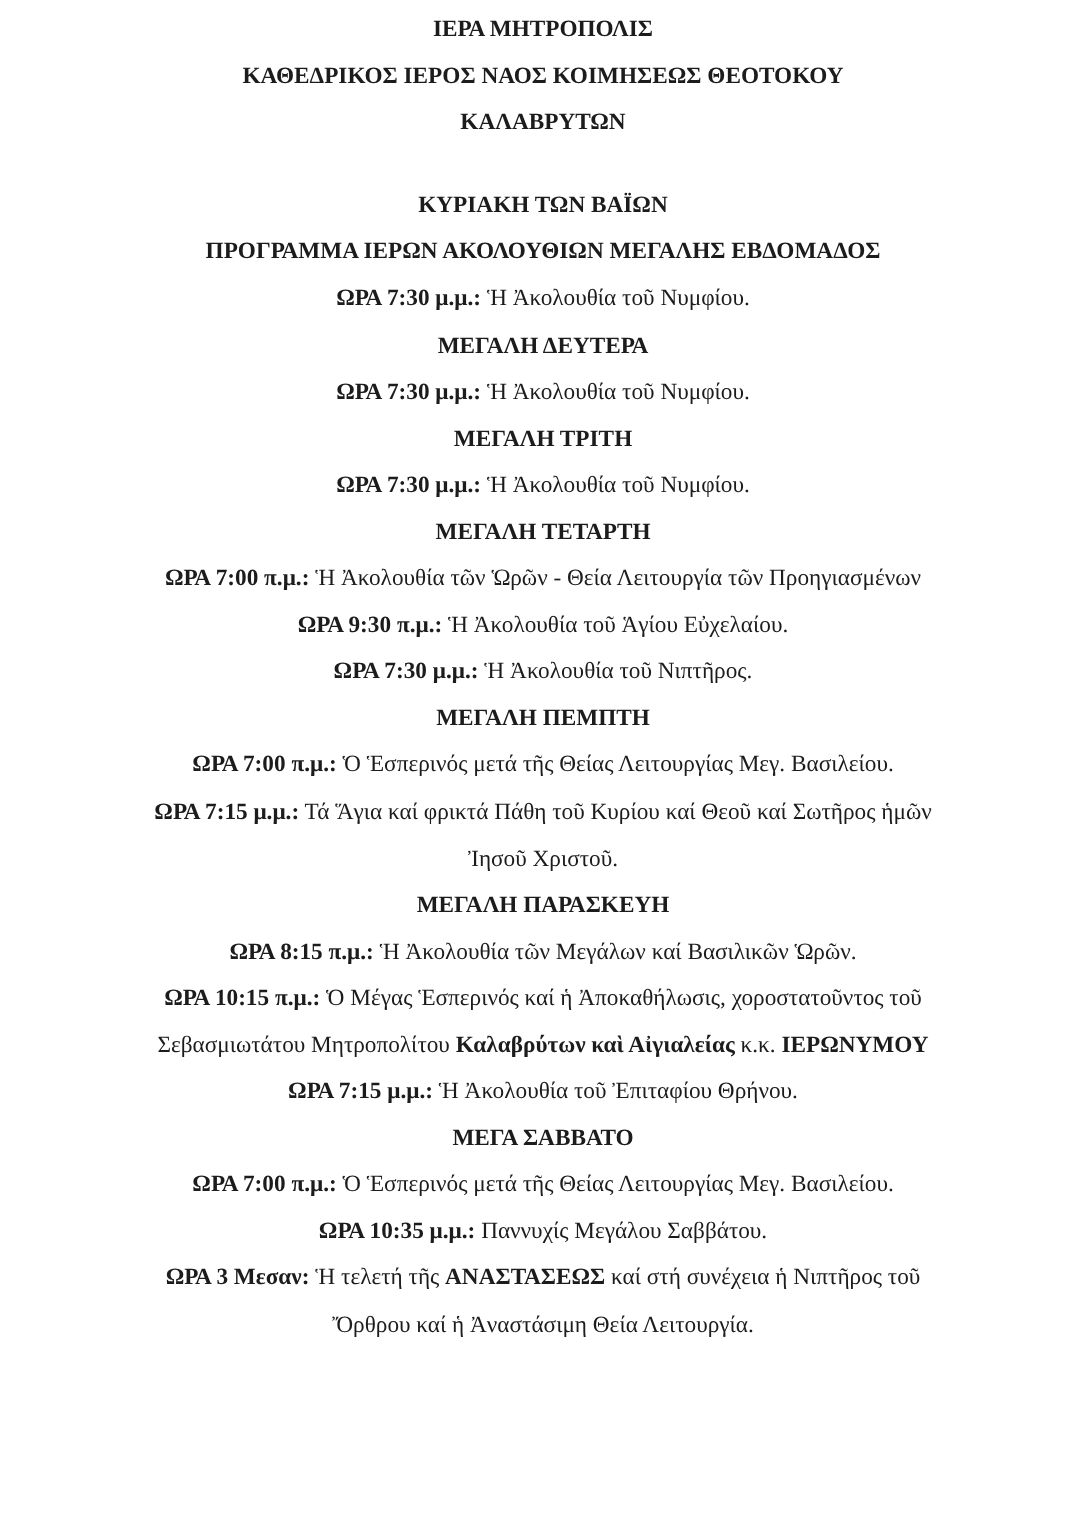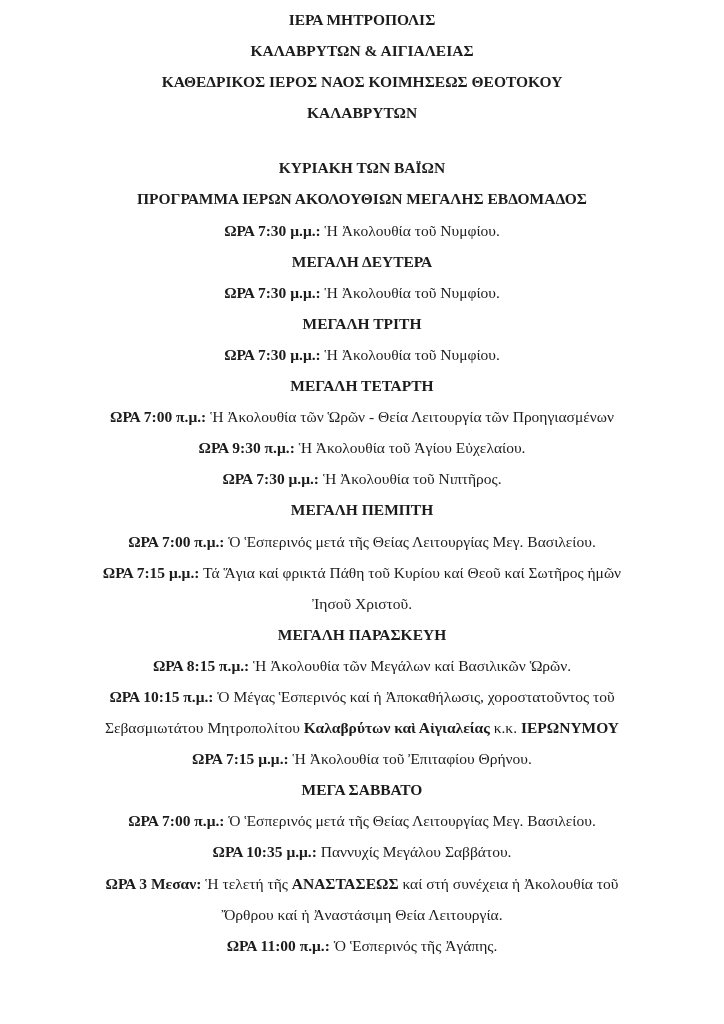--- a/index.html
+++ b/index.html
@@ -33,21 +33,20 @@
   .gap {
     height: 24px;
   }
 </style>
 </head>
 <body>
 
 <div class="page">
   <div>
       <p class="line"><span class="b">ΙΕΡΑ ΜΗΤΡΟΠΟΛΙΣ</span></p>
-      <p class="line"><span class="b">ΚΑΛΑΒΡΥΤΩΝ &amp; ΑΙΓΙΑΛΕΙΑΣ</span></p>
       <p class="line"><span class="b">ΚΑΘΕΔΡΙΚΟΣ ΙΕΡΟΣ ΝΑΟΣ ΚΟΙΜΗΣΕΩΣ ΘΕΟΤΟΚΟΥ</span></p>
       <p class="line"><span class="b">ΚΑΛΑΒΡΥΤΩΝ</span></p>
       <div class="gap"></div>
       <p class="line"><span class="b">ΚΥΡΙΑΚΗ ΤΩΝ ΒΑΪΩΝ</span></p>
       <p class="line"><span class="b">ΠΡΟΓΡΑΜΜΑ ΙΕΡΩΝ ΑΚΟΛΟΥΘΙΩΝ ΜΕΓΑΛΗΣ ΕΒΔΟΜΑΔΟΣ</span></p>
       <p class="line"><span class="b">ΩΡΑ 7:30 μ.μ.:</span><span> Ἡ Ἀκολουθία τοῦ Νυμφίου.</span></p>
       <p class="line"><span class="b">ΜΕΓΑΛΗ ΔΕΥΤΕΡΑ</span></p>
       <p class="line"><span class="b">ΩΡΑ 7:30 μ.μ.:</span><span> Ἡ Ἀκολουθία τοῦ Νυμφίου.</span></p>
       <p class="line"><span class="b">ΜΕΓΑΛΗ ΤΡΙΤΗ</span></p>
       <p class="line"><span class="b">ΩΡΑ 7:30 μ.μ.:</span><span> Ἡ Ἀκολουθία τοῦ Νυμφίου.</span></p>
@@ -60,17 +59,16 @@
       <p class="line"><span class="b">ΩΡΑ 7:15 μ.μ.:</span><span> Τά Ἅγια καί φρικτά Πάθη τοῦ Κυρίου καί Θεοῦ καί Σωτῆρος ἡμῶν</span></p>
       <p class="line"><span>Ἰησοῦ Χριστοῦ.</span></p>
       <p class="line"><span class="b">ΜΕΓΑΛΗ ΠΑΡΑΣΚΕΥΗ</span></p>
       <p class="line"><span class="b">ΩΡΑ 8:15 π.μ.:</span><span> Ἡ Ἀκολουθία τῶν Μεγάλων καί Βασιλικῶν Ὡρῶν.</span></p>
       <p class="line"><span class="b">ΩΡΑ 10:15 π.μ.:</span><span> Ὁ Μέγας Ἑσπερινός καί ἡ Ἀποκαθήλωσις, χοροστατοῦντος τοῦ</span></p>
       <p class="line"><span>Σεβασμιωτάτου Μητροπολίτου </span><span class="b">Καλαβρύτων καὶ Αἰγιαλείας</span><span> κ.κ. </span><span class="b">ΙΕΡΩΝΥΜΟΥ</span></p>
       <p class="line"><span class="b">ΩΡΑ 7:15 μ.μ.:</span><span> Ἡ Ἀκολουθία τοῦ Ἐπιταφίου Θρήνου.</span></p>
       <p class="line"><span class="b">ΜΕΓΑ ΣΑΒΒΑΤΟ</span></p>
       <p class="line"><span class="b">ΩΡΑ 7:00 π.μ.:</span><span> Ὁ Ἑσπερινός μετά τῆς Θείας Λειτουργίας Μεγ. Βασιλείου.</span></p>
       <p class="line"><span class="b">ΩΡΑ 10:35 μ.μ.:</span><span> Παννυχίς Μεγάλου Σαββάτου.</span></p>
-      <p class="line"><span class="b">ΩΡΑ 3 Μεσαν:</span><span> Ἡ τελετή τῆς </span><span class="b">ΑΝΑΣΤΑΣΕΩΣ</span><span> καί στή συνέχεια ἡ Ἀκολουθία τοῦ</span></p>
+      <p class="line"><span class="b">ΩΡΑ 3 Μεσαν:</span><span> Ἡ τελετή τῆς </span><span class="b">ΑΝΑΣΤΑΣΕΩΣ</span><span> καί στή συνέχεια ἡ Νιπτῆρος τοῦ</span></p>
       <p class="line"><span>Ὄρθρου καί ἡ Ἀναστάσιμη Θεία Λειτουργία.</span></p>
-      <p class="line"><span class="b">ΩΡΑ 11:00 π.μ.:</span><span> Ὁ Ἑσπερινός τῆς Ἀγάπης.</span></p>
     </div>
 </div>
 
 </body></html>

